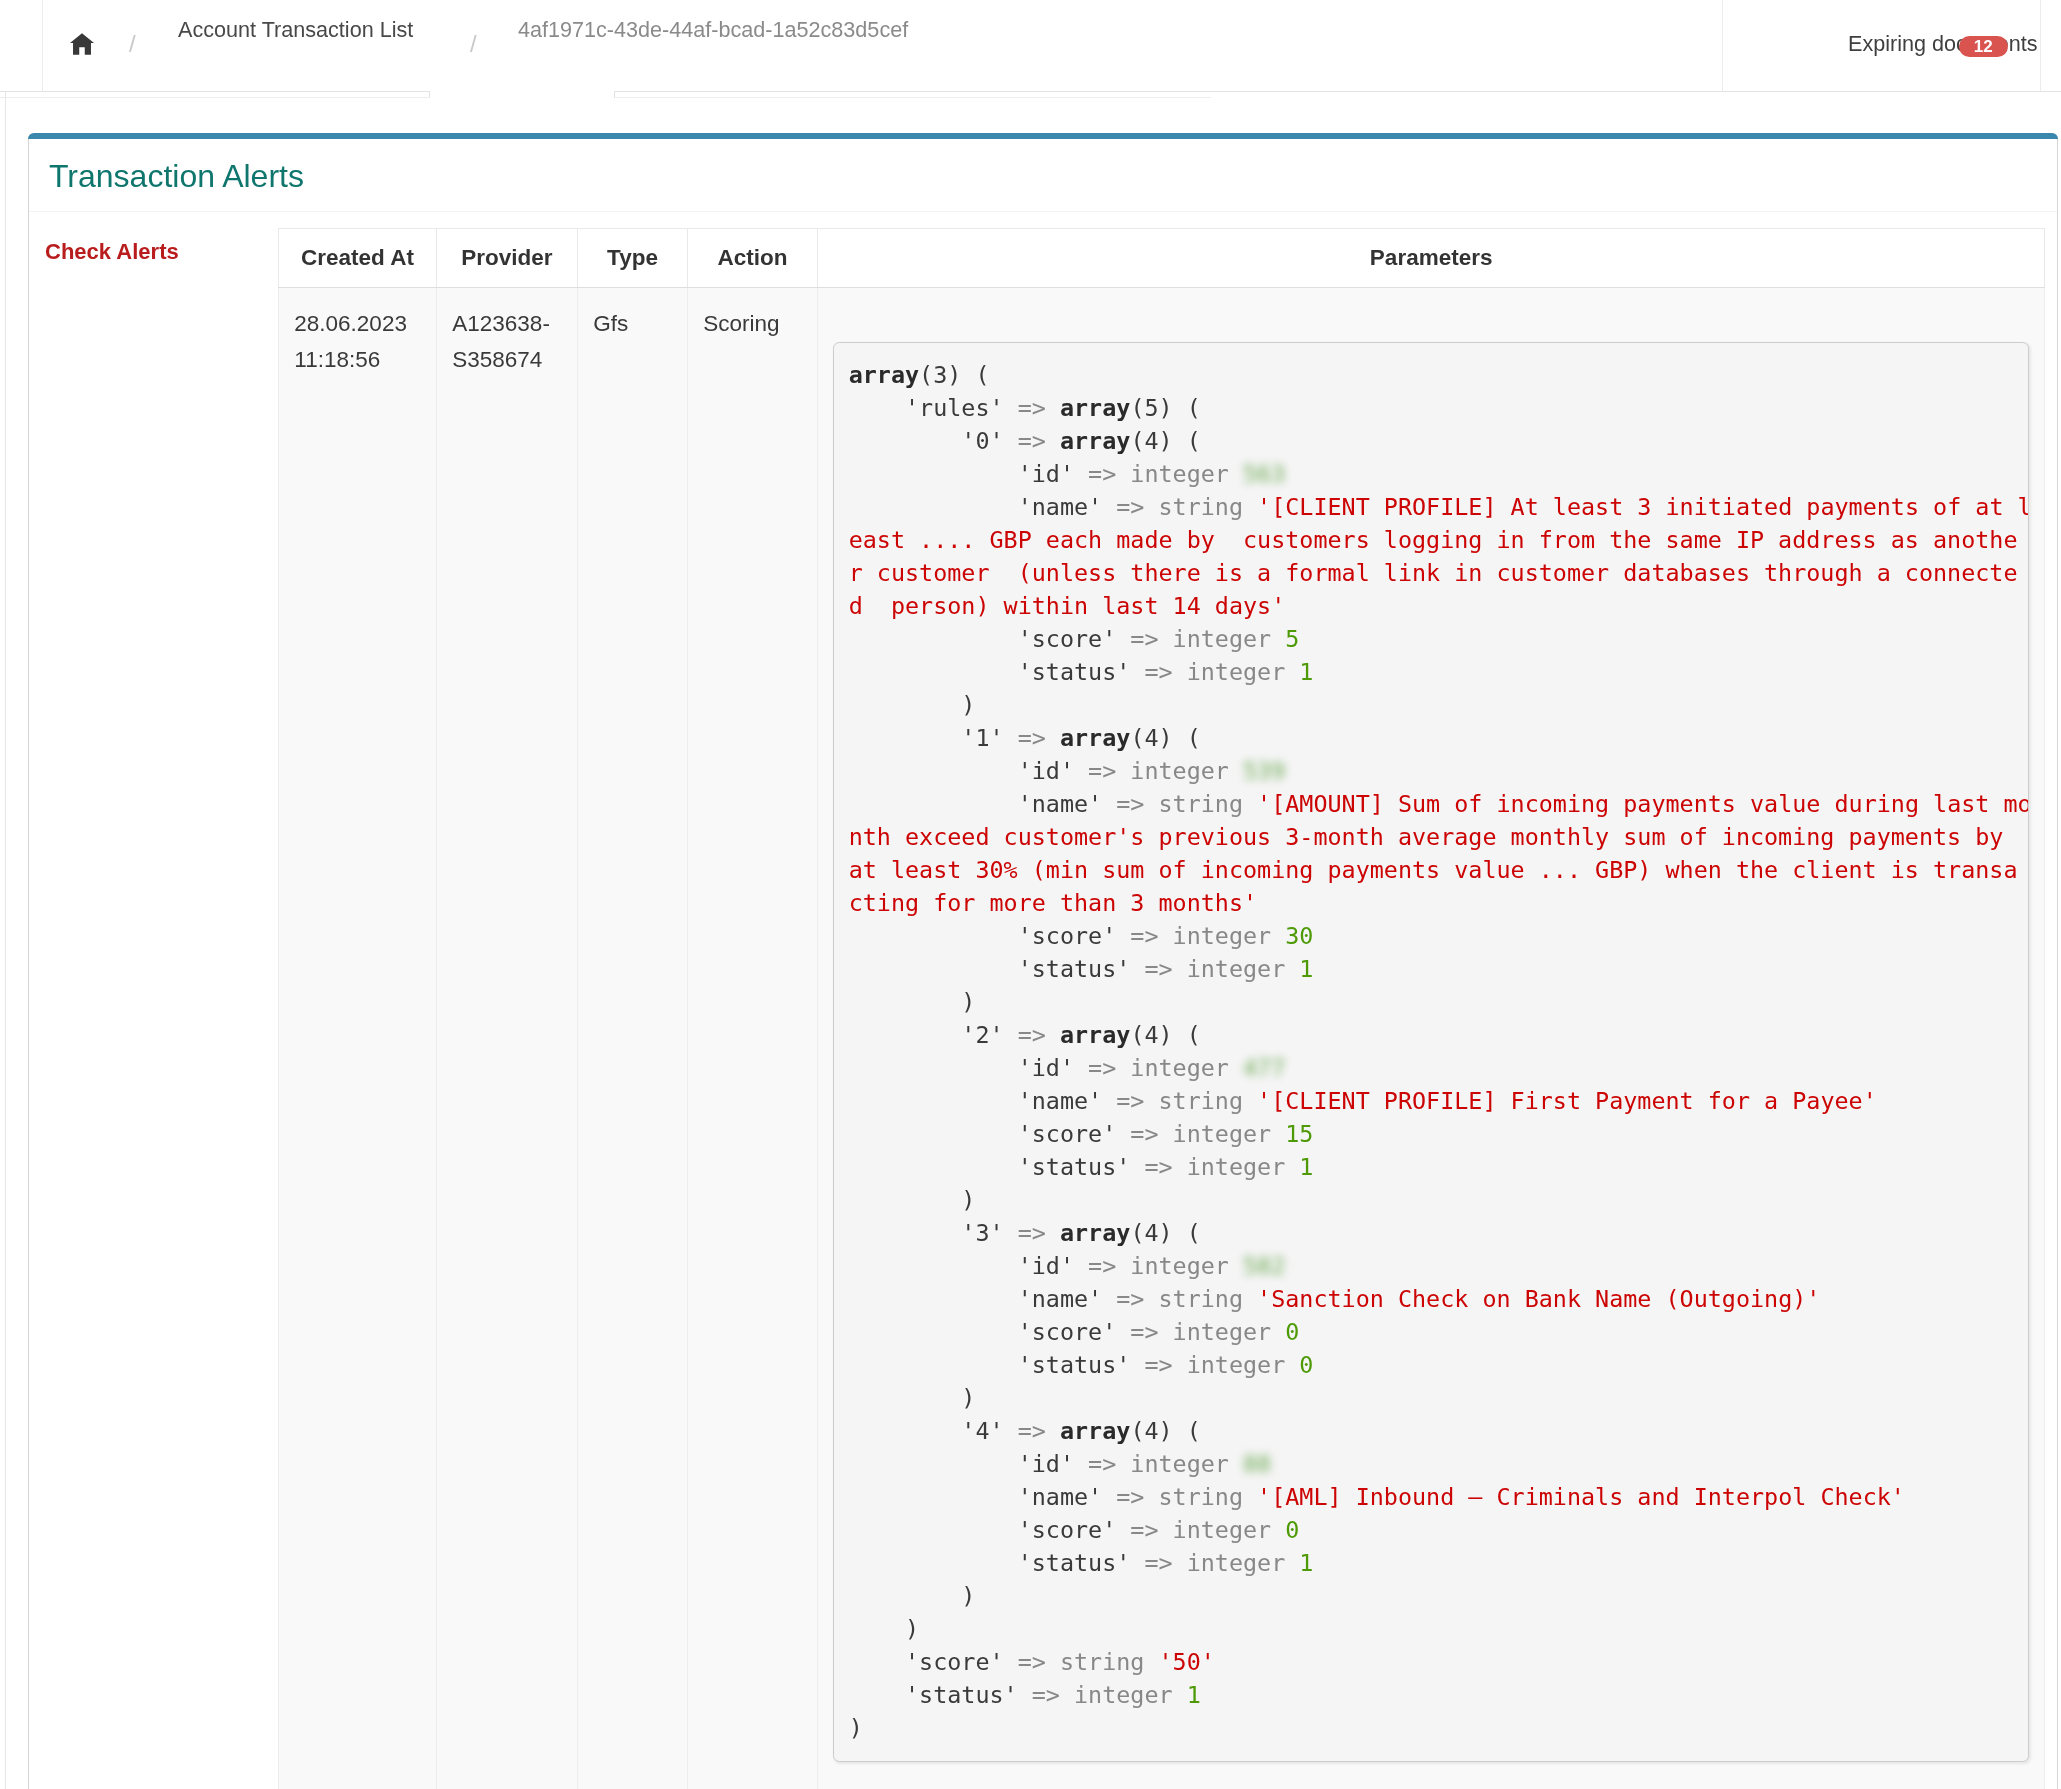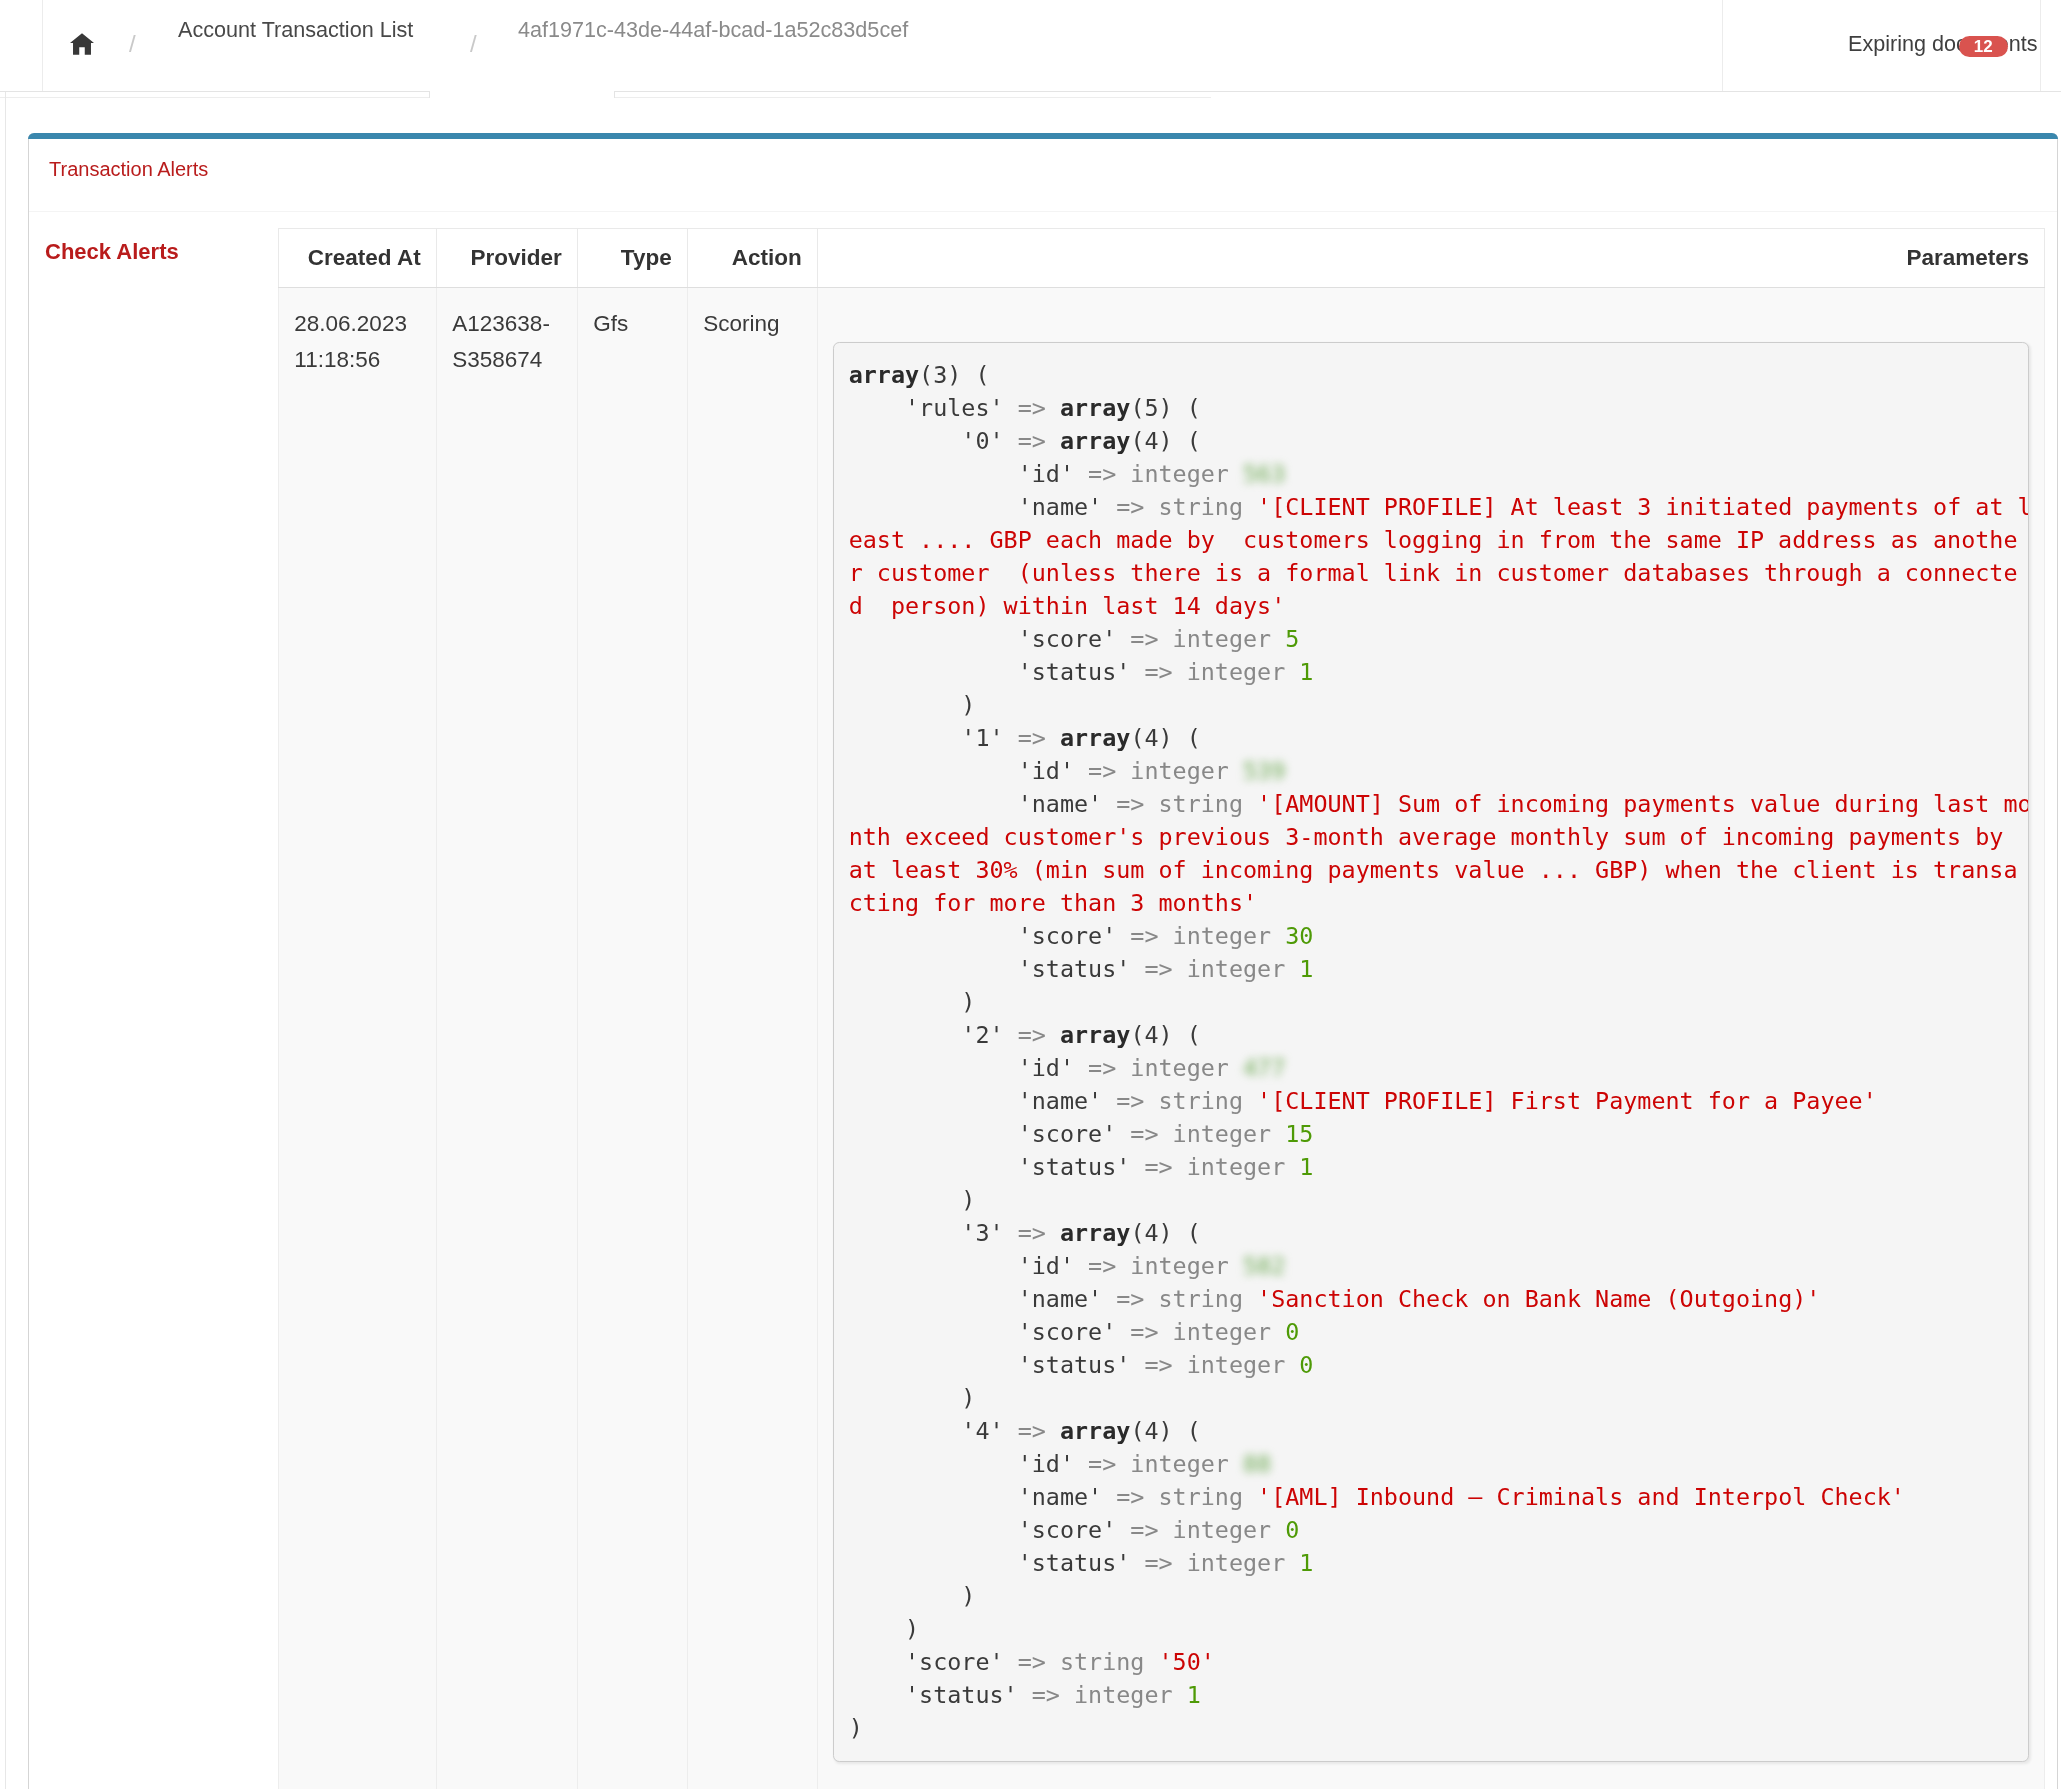--- a/index.html
+++ b/index.html
@@ -24,30 +24,30 @@
   .hline{position:absolute;height:0.9px;background:#e4e4e4;}
   .hline.soft{background:#ededed;}
   .vnub{position:absolute;width:0.9px;background:#e4e4e4;}
   .page-left-line{position:absolute;left:4.5px;top:92px;width:0.9px;height:1698px;background:#e7e7e7;}
   
   .card{position:absolute;left:28px;top:133px;width:2030px;height:1657px;
         background:#fff;border:0.9px solid #d5d5d5;border-top:none;border-bottom:none;
         border-radius:6.3px 6.3px 0 0;box-sizing:border-box;}
   .card-accent{height:6.3px;border-radius:6.3px 6.3px 0 0;margin:0 -0.9px;background:#3a87ad;}
   .card-header{height:73px;border-bottom:0.9px solid #f4f4f4;box-sizing:border-box;}
-  .card-title{padding:19px 0 0 20px;font-size:20px;color:#b91c1c;}
+  .card-title{padding:19px 0 0 20px;font-size:32px;color:#0f766e;}
   .card-body{display:flex;padding:16px 11.7px 0 16px;}
   .label-col{width:233px;flex:0 0 233px;}
   .section-label{padding-top:10.8px;font-size:22px;font-weight:bold;color:#b91c1c;}
   .table-col{flex:1;min-width:0;}
   
   table.alerts{width:100%;border-collapse:collapse;table-layout:fixed;}
   table.alerts th{
     background:#fff;border:0.9px solid #e9e9e9;border-bottom:1.8px solid #dedede;
-    padding:16px 15.3px;font-size:22.5px;font-weight:bold;color:#333;text-align:right;
+    padding:16px 15.3px;font-size:22.5px;font-weight:bold;color:#333;text-align:center;
     white-space:nowrap;overflow:hidden;}
   table.alerts td{
     background:#f9f9f9;border:0.9px solid #ededed;
     padding:18px 15.3px 40px 15.3px;font-size:22.5px;color:#3a3a3a;line-height:36px;
     vertical-align:top;white-space:pre-line;}
   col.c-created{width:158px;} col.c-provider{width:141px;}
   col.c-type{width:110px;} col.c-action{width:130px;}
   td.params{padding:18px 11.7px 40px 12.6px;white-space:normal;}
   
   pre.dump{

